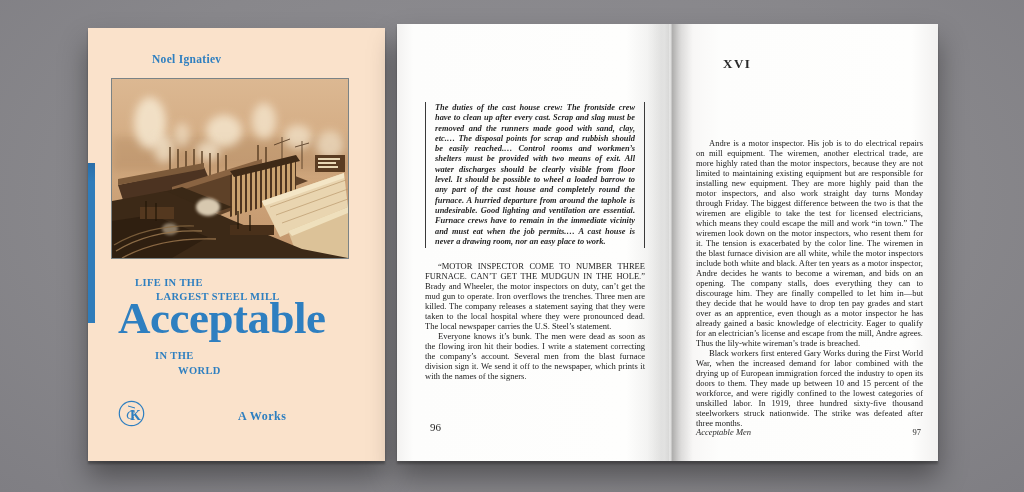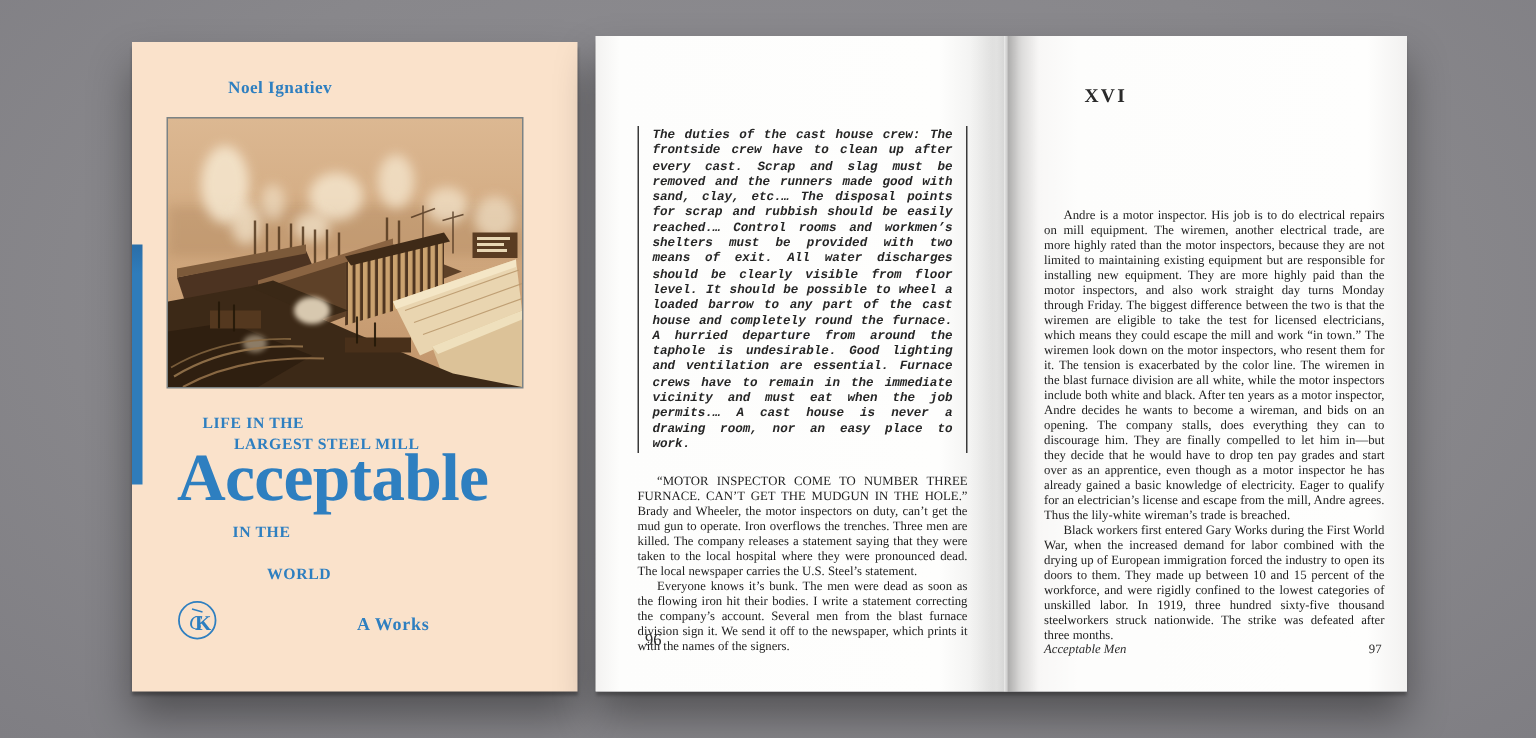--- a/index.html
+++ b/index.html
@@ -30,21 +30,21 @@
     position:absolute; left:0; top:135px; width:7px; height:160px;
     background:linear-gradient(to bottom, #2a6ea8 0%, #2f7cba 12%, #2f7cba 100%);
   }
   .kicker {
     position:absolute; color:#2e7fc0; font-weight:700;
     font-size:10.5px; letter-spacing:.4px; white-space:nowrap;
   }
   .kicker-1 { left:47px; top:249px; }
   .kicker-2 { left:68px; top:263px; }
   .kicker-3 { left:67px; top:322px; }
-  .kicker-4 { left:90px; top:350px; }
+  .kicker-4 { left:90px; top:337px; }
   .title-big {
     position:absolute; color:#2e7fc0; font-weight:700;
     font-size:45px; line-height:1; letter-spacing:-.5px; white-space:nowrap;
   }
   .title-acceptable { left:30px; top:268px; }
   .title-men { left:128px; top:312px; }
   .pub-logo { position:absolute; left:30px; top:372px; width:27px; height:27px; }
   .pub-logo svg { display:block; width:100%; height:100%; }
   .memoir {
     position:absolute; left:150px; top:381px;
@@ -71,25 +71,25 @@
   .page-inner-left  { padding:32px 25px 0 28px; }
   .page-inner-right { padding:32px 15px 0 25px; }
 
   .chapter {
     font-weight:700; font-size:13px; letter-spacing:1.5px; color:#2a2a2a;
   }
   .page-left  .chapter { margin-left:20px; }
   .page-right .chapter { margin-left:27px; }
 
   .epigraph {
-    margin-top:28px;
+    margin-top:46px;
     border-left:1px solid #3a3a3a; border-right:1px solid #3a3a3a;
     padding:1px 9px;
     font-style:italic; font-weight:600;
-    font-size:8.4px; line-height:10.3px; text-align:justify; color:#262626;font-family:Liberation Mono, monospace;
+    font-size:8.4px; line-height:10.3px; text-align:justify; color:#262626;
   }
   .body-text { margin-top:13px; }
   .page-right .body-text { margin-top:66px; }
   .body-text p {
     font-size:8.5px; line-height:10px; text-align:justify;
     text-indent:13px; color:#212121;
   }
   .folio-left {
     position:absolute; left:33px; bottom:28px; font-size:11px; color:#2a2a2a;
   }

